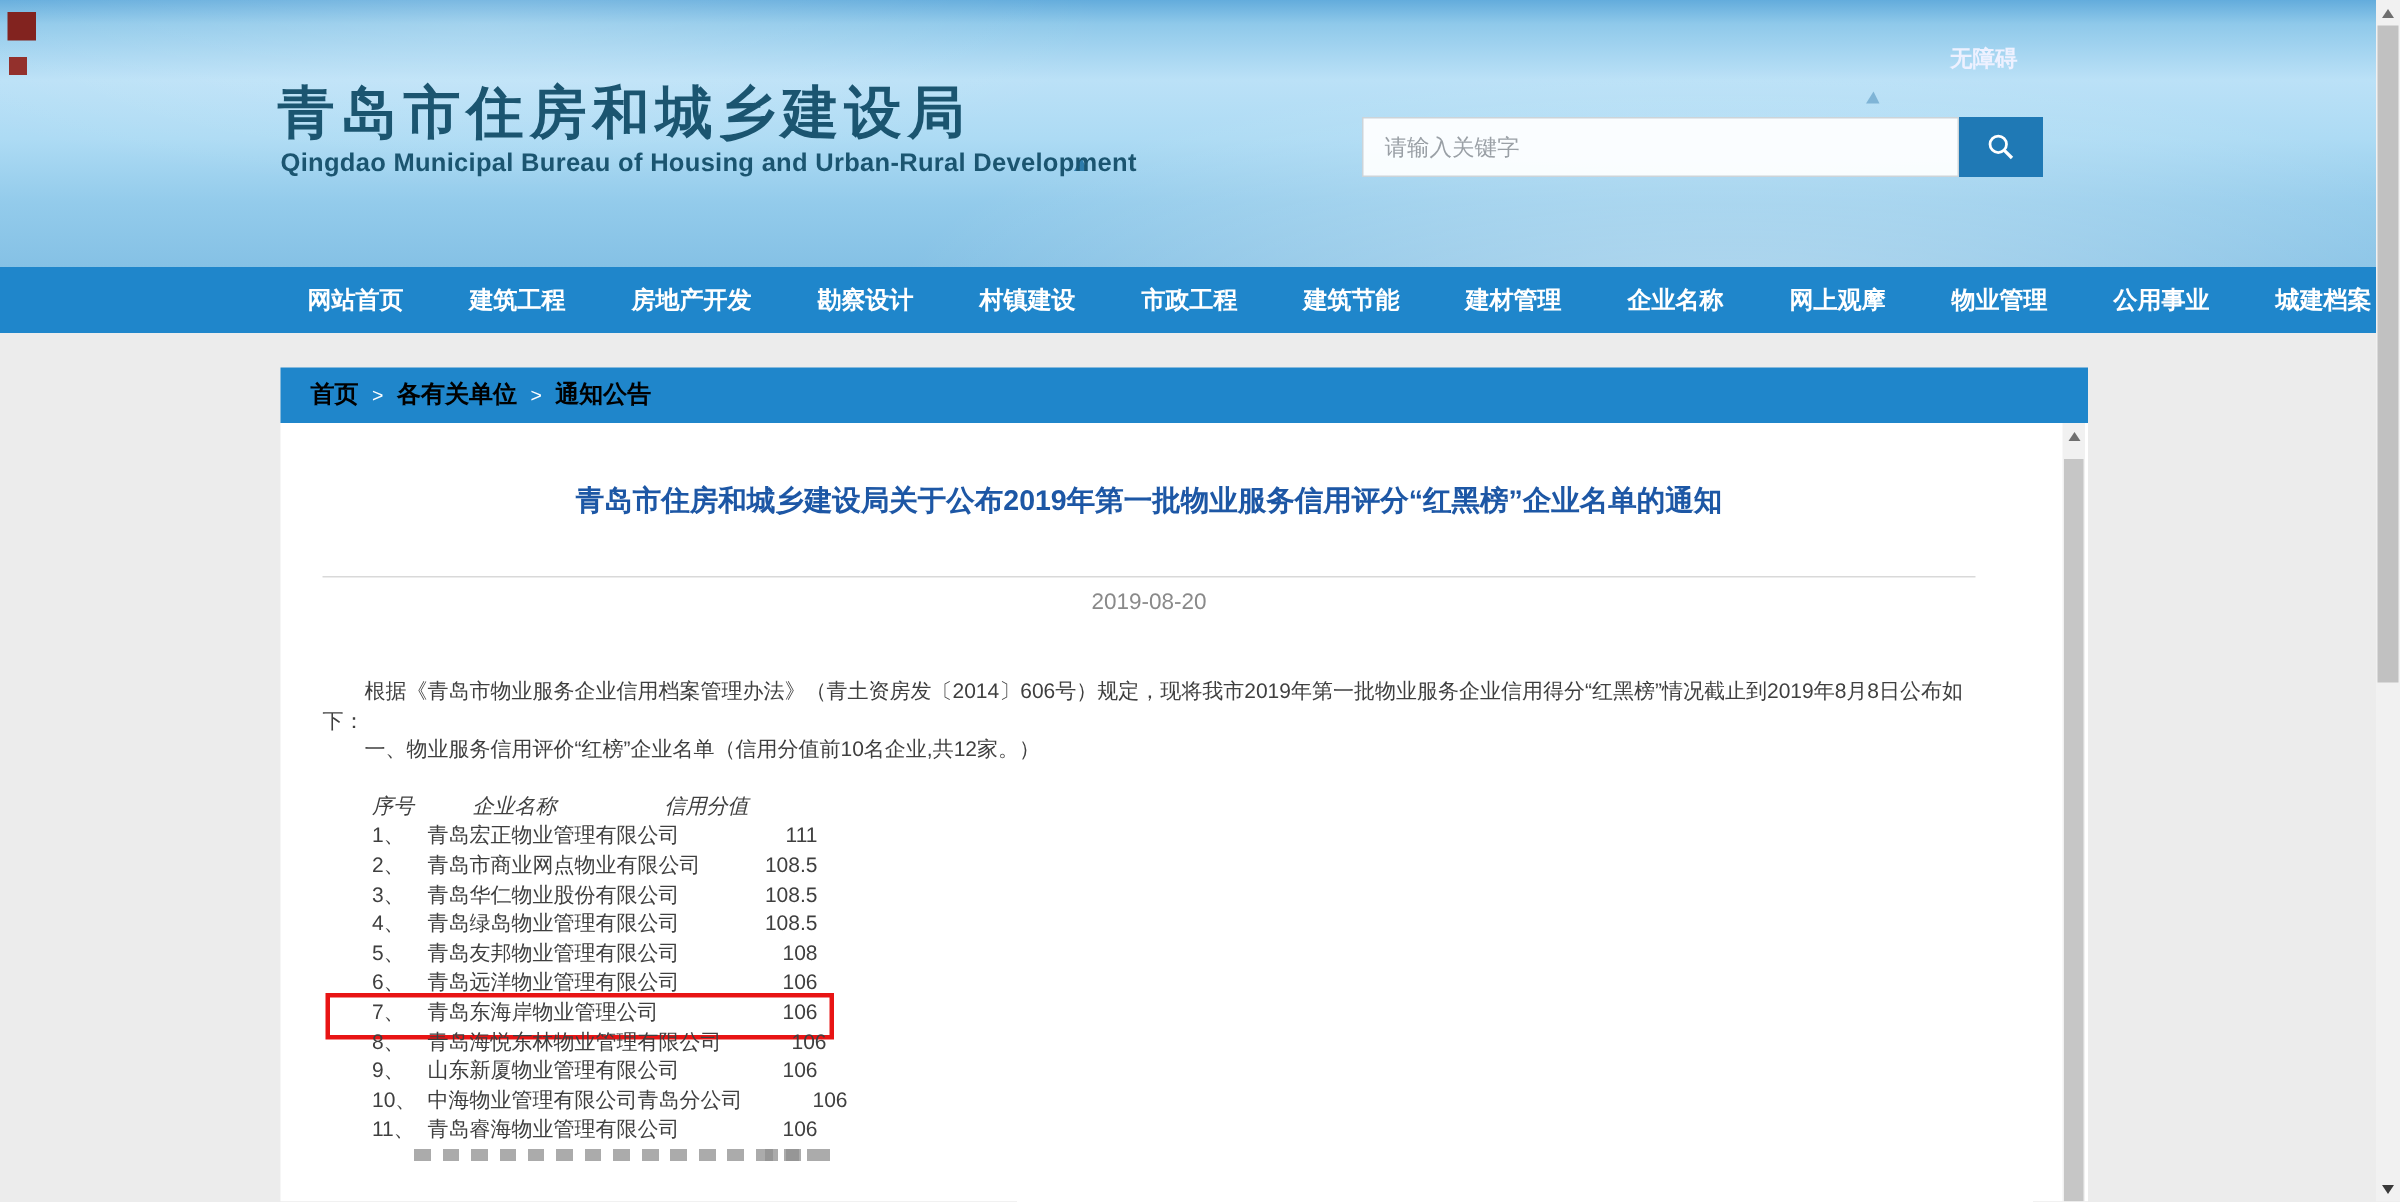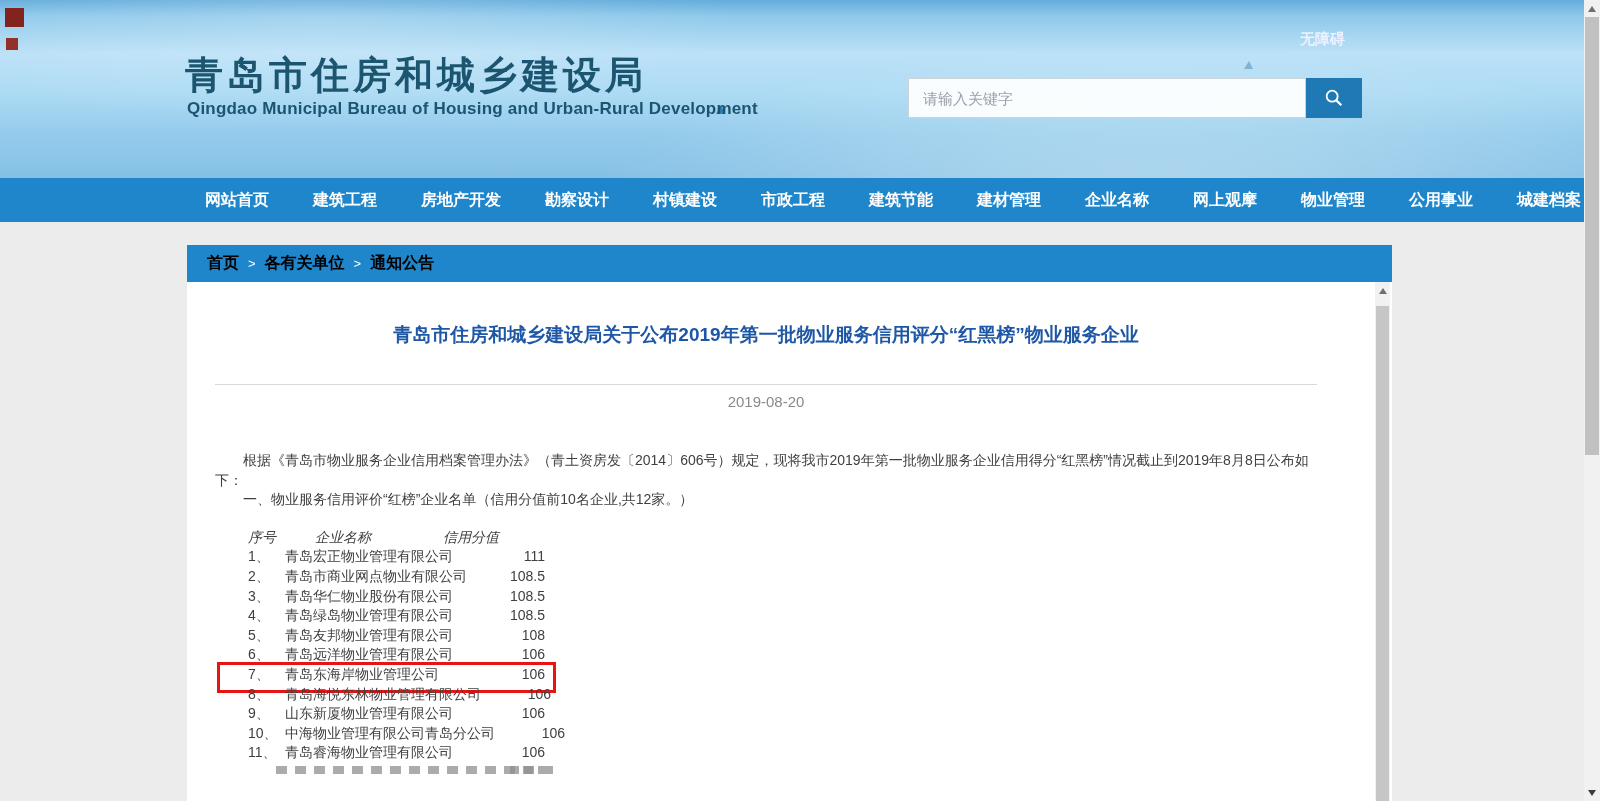--- a/index.html
+++ b/index.html
@@ -159,21 +159,21 @@
 
 <div class="breadcrumb">
     <a class="bc-item">首页</a>
     <span class="bc-sep">&gt;</span>
     <a class="bc-item">各有关单位</a>
     <span class="bc-sep">&gt;</span>
     <a class="bc-item">通知公告</a>
   </div>
 
 <div class="panel">
-  <div class="article-title">青岛市住房和城乡建设局关于公布2019年第一批物业服务信用评分“红黑榜”物业服务企业</div>
+  <div class="article-title">青岛市住房和城乡建设局关于公布2019年第一批物业服务信用评分“红黑榜”企业名单的通知</div>
   <div class="divider"></div>
   <div class="article-date">2019-08-20</div>
 
   <div class="body-text">
     <div class="para indent">根据《青岛市物业服务企业信用档案管理办法》（青土资房发〔2014〕606号）规定，现将我市2019年第一批物业服务企业信用得分“红黑榜”情况截止到2019年8月8日公布如下：</div>
     <div class="para indent">一、物业服务信用评价“红榜”企业名单（信用分值前10名企业,共12家。）</div>
   </div>
 
   <div class="t-head">
     <span class="h0">序号</span><span class="h1">企业名称</span><span class="h2">信用分值</span>

